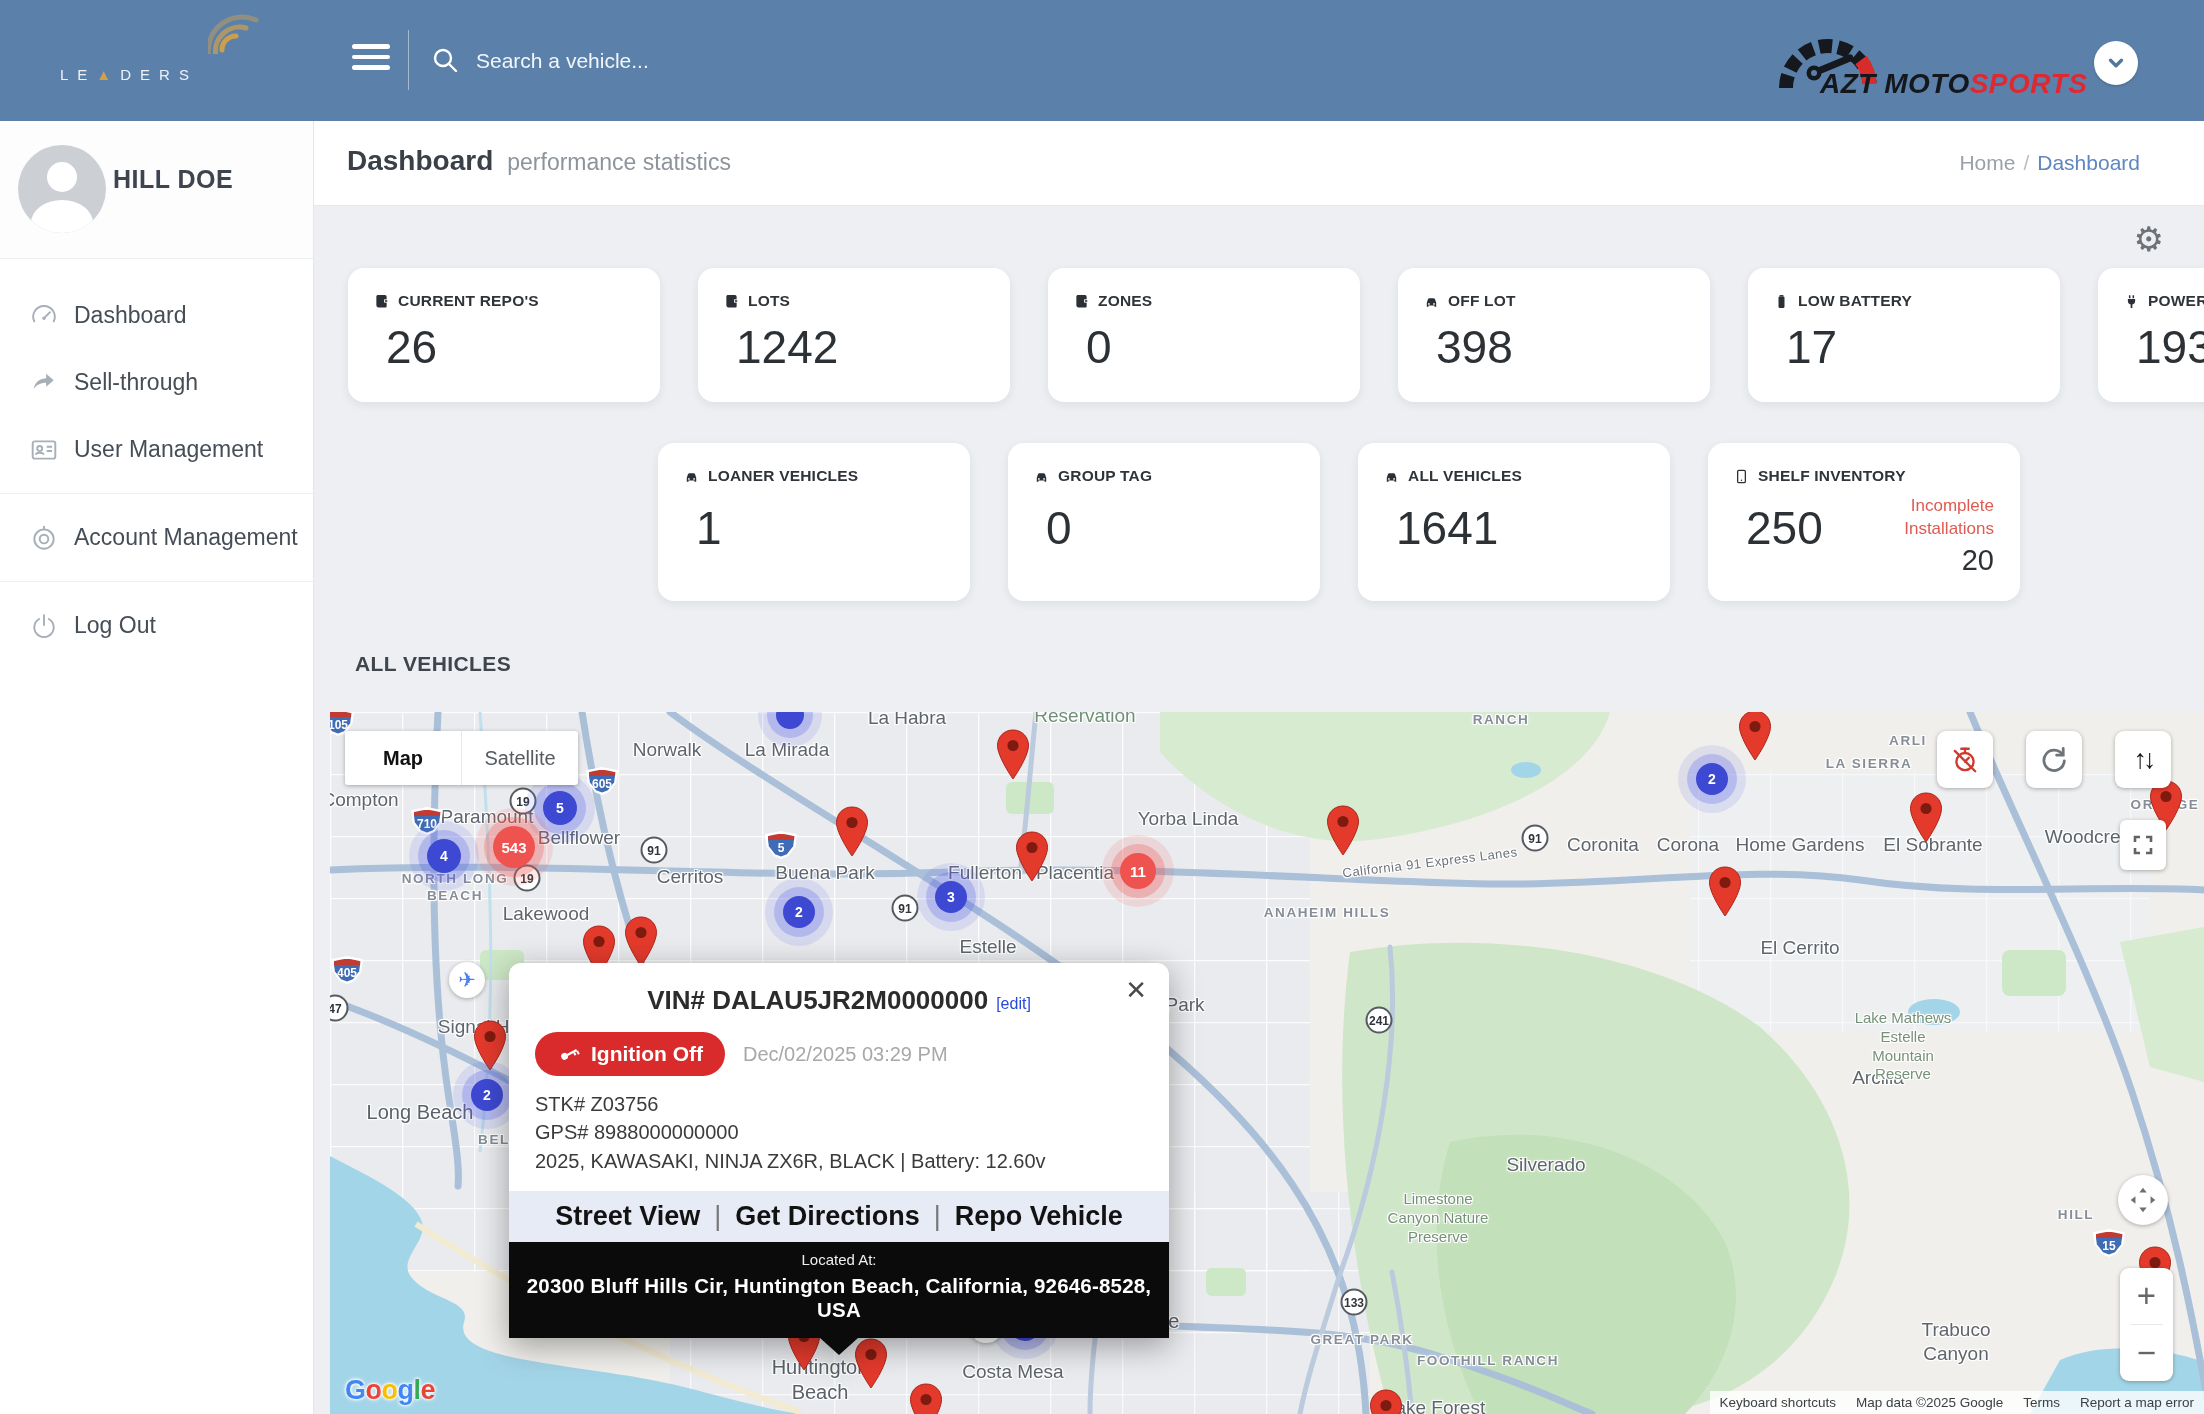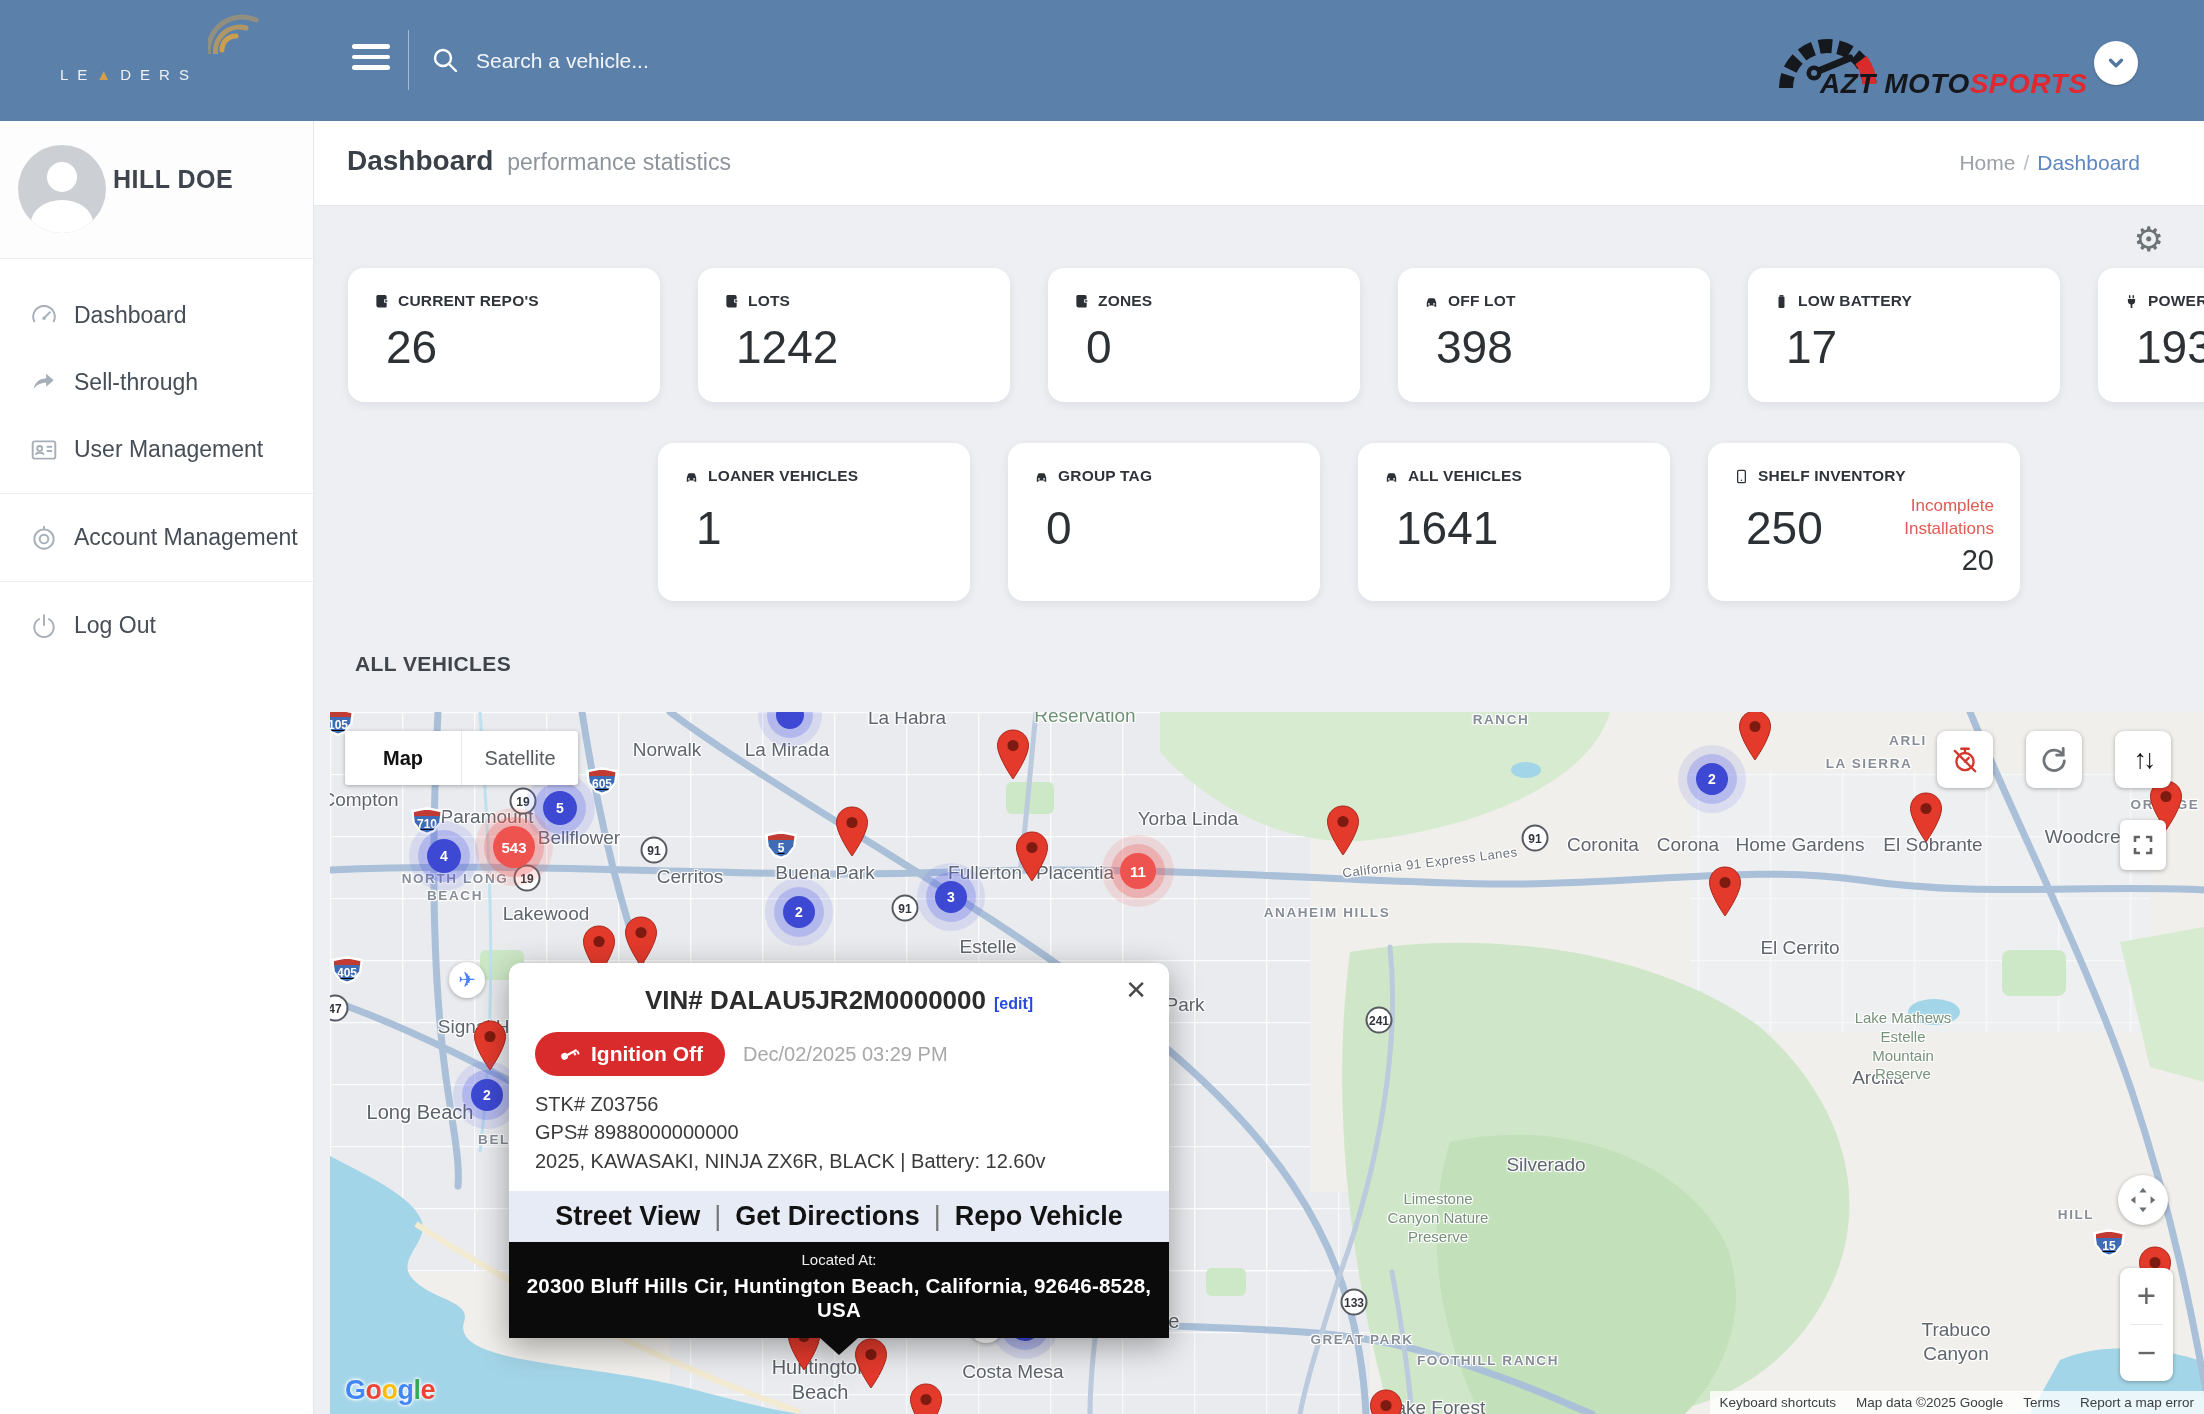--- a/index.html
+++ b/index.html
@@ -84,21 +84,21 @@
           color:#5f656d;font-size:19px;line-height:1.25;z-index:2;
           text-shadow:-1px -1px 0 #fff,1px -1px 0 #fff,-1px 1px 0 #fff,1px 1px 0 #fff,0 0 4px #fff;}
   .mlabel.big{font-size:20px;color:#5a616a;}
   .mlabel.small{font-size:13.5px;letter-spacing:1.6px;color:#868d97;font-weight:700;}
   .mlabel.green{color:#6f9077;}
   .mlabel.greensm{color:#779179;font-size:15px;}
   .mlabel.blue{color:#4a80f5;font-weight:700;font-size:16px;}
   .mlabel.road{font-size:13px;color:#6d737b;letter-spacing:.5px;}
   .shield{position:absolute;transform:translate(-50%,-50%);z-index:2;}
   .sh-int{width:32px;height:28px;background:#fff;display:flex;align-items:center;justify-content:center;
-          clip-path:polygon(50% 0,80% 7%,100% 12%,95% 55%,72% 90%,50% 100%,28% 90%,5% 55%,0 12%,20% 7%);text-decoration:underline;}
+          clip-path:polygon(50% 0,80% 7%,100% 12%,95% 55%,72% 90%,50% 100%,28% 90%,5% 55%,0 12%,20% 7%);}
   .sh-int .in{width:27px;height:23px;background:linear-gradient(180deg,#c23b32 0 27%,#3f6cb4 27%);
           display:flex;align-items:flex-end;justify-content:center;color:#fff;font-size:12px;font-weight:700;
           padding-bottom:2px;box-sizing:border-box;
           clip-path:polygon(50% 0,80% 7%,100% 12%,95% 55%,72% 90%,50% 100%,28% 90%,5% 55%,0 12%,20% 7%);}
   .sh-cir{width:27px;height:27px;border-radius:50%;background:#fff;border:2px solid #555b61;color:#2f353b;
           font-size:12px;font-weight:700;display:flex;align-items:center;justify-content:center;box-sizing:border-box;}
   .pin{position:absolute;width:34px;height:51px;z-index:3;cursor:pointer;}
   .cluster{position:absolute;border-radius:50%;display:flex;align-items:center;justify-content:center;
            color:#fff;font-weight:700;z-index:3;font-size:14px;cursor:pointer;}
   .cluster.blue{background:#3d49d2;box-shadow:0 0 0 9px rgba(90,100,235,.28),0 0 0 18px rgba(90,100,235,.13);}
@@ -125,21 +125,21 @@
   .zdiv{height:1px;background:#e8e8e8;margin:0 10px;}
   .glogo{position:absolute;left:15px;bottom:8px;z-index:5;font-size:27px;font-weight:700;letter-spacing:-.5px;
          text-shadow:0 0 3px #fff,0 0 3px #fff,0 0 5px #fff;}
   .attrib{position:absolute;right:0;bottom:0;display:flex;z-index:5;font-size:13.5px;color:#3c4043;}
   .attrib span{background:rgba(255,255,255,.78);padding:4px 10px;white-space:nowrap;cursor:pointer;}
 
   
   .popup{position:absolute;left:179px;top:251px;width:660px;z-index:8;filter:drop-shadow(0 8px 16px rgba(0,0,0,.35));}
   .pp-white{background:#fff;border-radius:12px 12px 0 0;padding:22px 26px 16px;position:relative;box-sizing:border-box;}
   .pp-title{text-align:center;font-size:26px;font-weight:700;color:#2c2c2c;}
-  .pp-edit{font-size:16px;color:#2749e0;font-weight:700;margin-left:8px;cursor:pointer;}
+  .pp-edit{font-size:16px;color:#2749e0;font-weight:400;margin-left:8px;cursor:pointer;}
   .pp-close{position:absolute;right:22px;top:14px;font-size:26px;color:#4a4a4a;cursor:pointer;line-height:1;}
   .pp-statusrow{display:flex;align-items:center;margin-top:16px;}
   .pill{display:inline-flex;align-items:center;gap:10px;background:#d92b2b;color:#fff;font-weight:700;
         font-size:21px;border-radius:999px;padding:10px 22px;}
   .pill svg{width:24px;height:24px;}
   .pp-time{margin-left:18px;font-size:20px;color:#a8a8a8;}
   .pp-lines{margin-top:14px;font-size:20px;color:#3b3b3b;line-height:1.42;}
   .pp-actions{background:#e7ebf5;display:flex;justify-content:center;gap:14px;padding:10px 0;
               font-size:27px;font-weight:700;color:#121212;}
   .pp-actions .sep{color:#777;font-weight:400;}

